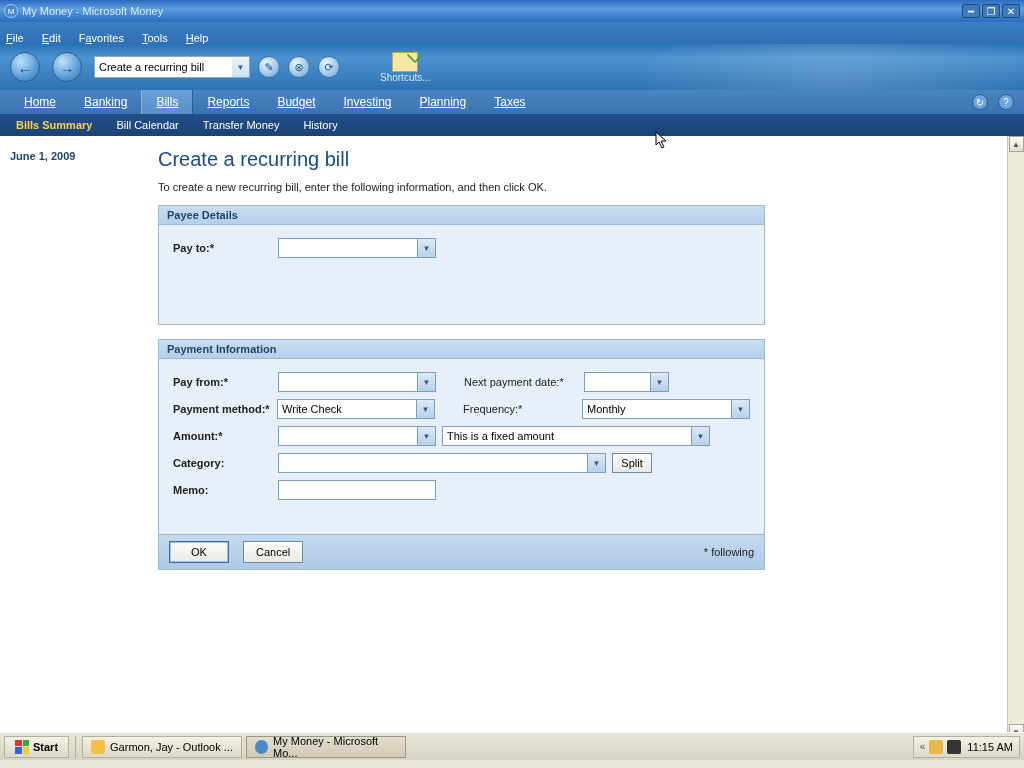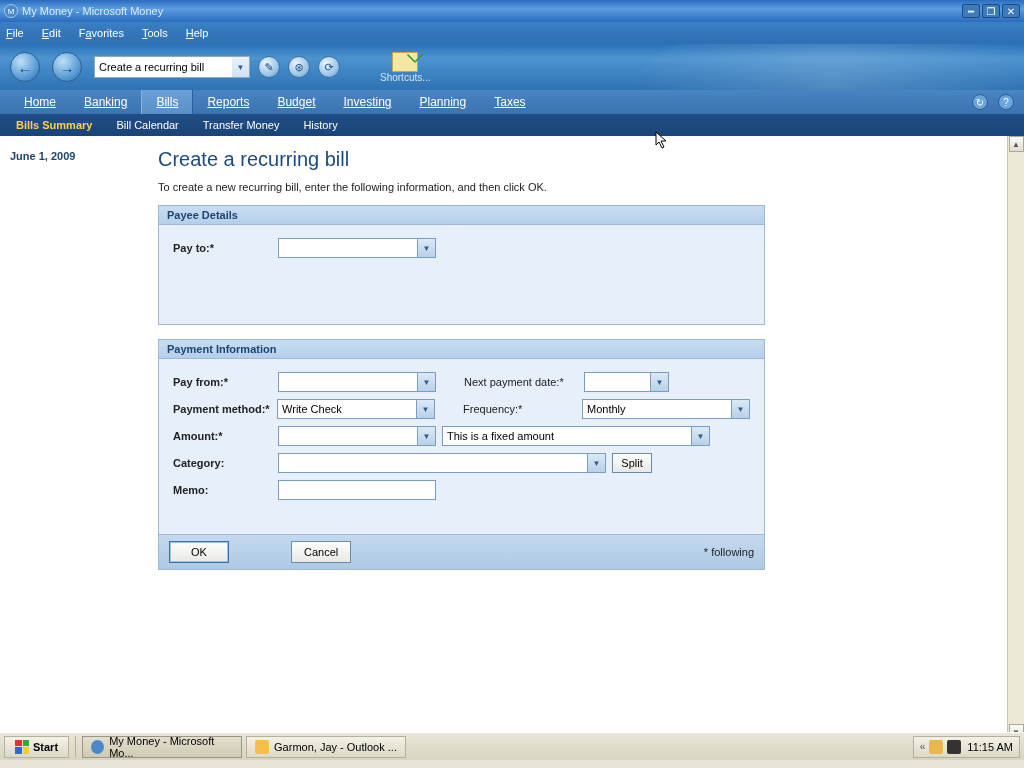--- a/index.html
+++ b/index.html
@@ -4,21 +4,21 @@
 <style>
   * { box-sizing: border-box; font-family: Tahoma, Verdana, sans-serif; }
   body { margin:0; padding:0; width:1024px; height:768px; overflow:hidden; background:#e8e4d8; }
   .app { width:1024px; height:740px; position:relative; background:#fff; }
   
   .titlebar { height:22px; background:linear-gradient(to bottom,#2a6bbf 0%,#5b9ee0 40%,#2a6bbf 100%); display:flex; align-items:center; padding:0 4px; color:#d7eaf7; font-size:11px; }
   .titlebar .icon { width:14px; height:14px; border-radius:50%; background:#4a88c9; border:1px solid #9fcaf0; margin-right:4px; display:inline-flex; align-items:center; justify-content:center; font-size:8px; color:#fff;}
   .winbtn { width:18px; height:14px; margin-left:2px; background:#3f7abb; border:1px solid #1c4a80; border-radius:2px; display:inline-flex; align-items:center; justify-content:center; color:#fff; font-size:10px;}
   .titlebar .spacer { flex:1; }
   
-  .menubar { height:22px; background:linear-gradient(to bottom,#3a7ec4,#2f6fb4); display:flex; align-items:center; padding:0 6px; color:#fff; font-size:11px; }
+  .menubar { height:22px; background:linear-gradient(to bottom,#3a7ec4,#2f6fb4); display:flex; align-items:flex-end; padding:0 6px; color:#fff; font-size:11px; }
   .menubar .mitem { margin-right:18px; cursor:default; }
   .menubar .mitem .ul { text-decoration:underline; }
   
   .toolstrip { height:46px; background:linear-gradient(to bottom,#2871b8 0%, #4d93cf 30%, #2e72b3 100%); display:flex; align-items:center; padding:0 10px; position:relative; overflow:hidden;}
   .toolstrip::after { content:""; position:absolute; right:-120px; top:-40px; width:520px; height:200px; border-radius:50%; background:radial-gradient(circle at 40% 40%, rgba(255,255,255,0.15), rgba(255,255,255,0) 60%); }
   .navbtn { width:30px; height:30px; border-radius:50%; background:radial-gradient(circle at 35% 30%, #bfe0f8, #5a9dd6 60%, #2f6fad); border:1px solid #2a5f97; display:inline-flex; align-items:center; justify-content:center; color:#164a7a; font-size:15px; margin-right:12px;}
   .addrbox { width:138px; height:22px; background:#fff; border:1px solid #8ca9c2; display:flex; align-items:center;}
   .addrbox input { flex:1; border:0; outline:0; font-size:11px; padding:0 4px; height:100%; }
   .addrdrop { width:18px; height:22px; border:1px solid #8ca9c2; border-left:0; background:linear-gradient(#eaf2fa,#cfe2f2); display:flex; align-items:center; justify-content:center; font-size:8px; color:#34608f;}
   .tbbtn { width:22px; height:22px; border-radius:50%; background:radial-gradient(circle at 35% 30%, #e8f3fc, #9fc7e8 60%, #5d98cd); border:1px solid #3c73a6; margin-left:8px; display:inline-flex; align-items:center; justify-content:center; font-size:11px; color:#1d4d7d;}
@@ -48,21 +48,21 @@
   .panelhdr { background:linear-gradient(#c9ddf1,#b5cfea); border-bottom:1px solid #9db9d6; font-size:11px; font-weight:bold; color:#1d4370; padding:3px 8px;}
   .panelbody { padding:12px 14px 28px 14px; font-size:11px; color:#222; }
   .panelbody.short { padding-bottom:60px; }
   .row { display:flex; align-items:center; margin-bottom:5px; min-height:22px;}
   .lbl { width:105px;font-weight:bold; }
   .lbl2 { width:120px; margin-left:28px;}
   .combo { display:flex; border:1px solid #7a9ec3; background:#fff; height:20px;}
   .combo input { flex:1; border:0; outline:0; font-size:11px; padding:0 4px; min-width:0;}
   .cbtn { width:18px; background:linear-gradient(#dce9f6,#b8d0e8); border-left:1px solid #7a9ec3; display:flex; align-items:center; justify-content:center; font-size:8px; color:#2e5b8b;}
   .txt { border:1px solid #7a9ec3; background:#fff; height:20px; font-size:11px; padding:0 4px; outline:0;}
-  .footer { background:linear-gradient(#c3d9ef,#aec9e5); border:1px solid #9db9d6; border-top:0; width:607px; padding:6px 10px; display:flex; align-items:center; font-size:11px;gap:48px;}
+  .footer { background:linear-gradient(#c3d9ef,#aec9e5); border:1px solid #9db9d6; border-top:0; width:607px; padding:6px 10px; display:flex; align-items:center; font-size:11px;}
   .btn { min-width:60px; height:22px; border:1px solid #6d8aa8; background:linear-gradient(#fdfdfd,#e8e8e4); font-size:11px; padding:0 12px; margin-right:14px;}
   .btn.ok { border:1px solid #3a6fa8; box-shadow:0 0 0 1px #9fc2e6 inset;}
   .btn.sm { min-width:40px; height:20px; margin:0 0 0 6px; padding:0 8px;}
   .req { margin-left:auto; color:#222;}
   
   .cursor { position:absolute; left:655px; top:131px; width:14px; height:20px; pointer-events:none;}
   .cursor svg { width:14px; height:20px; }
   
   .taskbar { position:absolute; left:0; bottom:8px; height:28px; width:1024px; background:linear-gradient(#e9e6d8,#d8d4c2); border-top:1px solid #fff; display:flex; align-items:center; font-size:11px;}
   .start { height:22px; margin:0 4px; padding:0 10px; background:linear-gradient(#f4f2e8,#dcd8c7); border:1px solid #b4b09e; display:flex; align-items:center; font-weight:bold;}
@@ -237,27 +237,27 @@
   <div class="start">
     <span class="flag">
         <span></span>
         <span></span>
         <span></span>
         <span></span>
       </span>
     <span>Start</span>
   </div>
   <div style="width:1px;height:22px;background:#b4b09e;margin:0 2px"></div>
+  <div class="tbtn">
+    <span class="ticon ol"></span>
+    <span>Garmon, Jay - Outlook ...</span>
+  </div>
   <div class="tbtn active">
     <span class="ticon"></span>
     <span>My Money - Microsoft Mo...</span>
-  </div>
-  <div class="tbtn">
-    <span class="ticon ol"></span>
-    <span>Garmon, Jay - Outlook ...</span>
   </div>
   <div class="tray">
     <span class="chev">«</span>
     <span class="ti" style="background:#e6b84d"></span>
     <span class="ti" style="background:#333"></span>
     <span class="clock">11:15 AM</span>
   </div>
 </div>
 
 </body></html>

